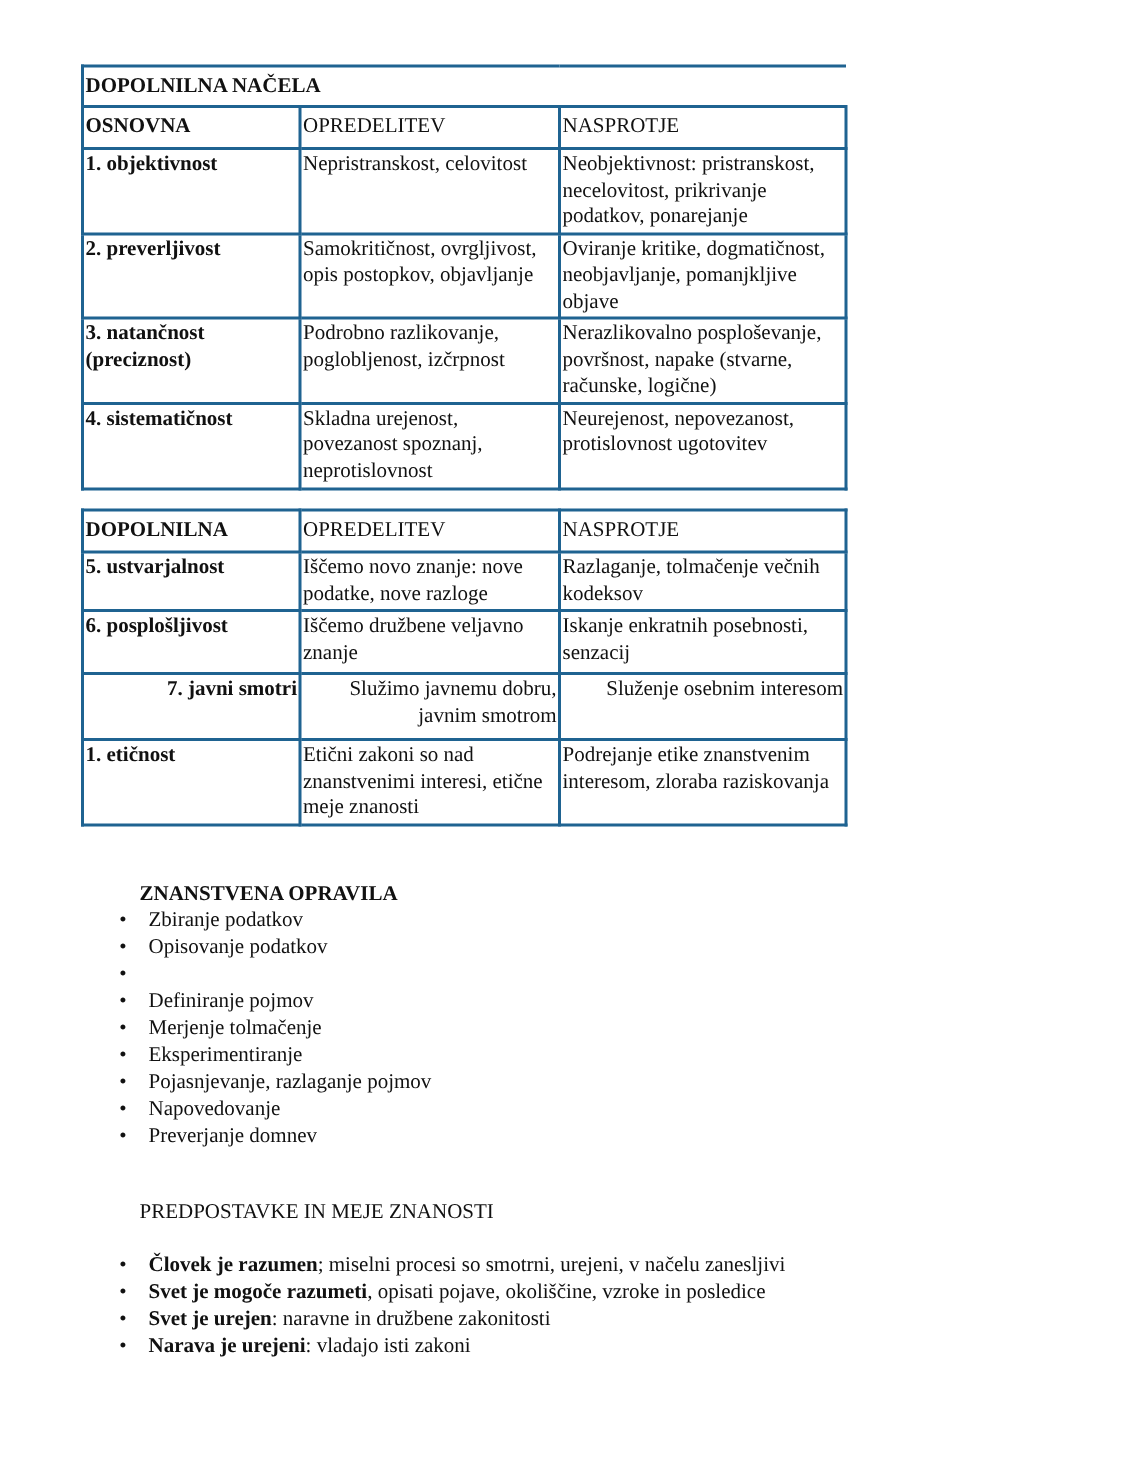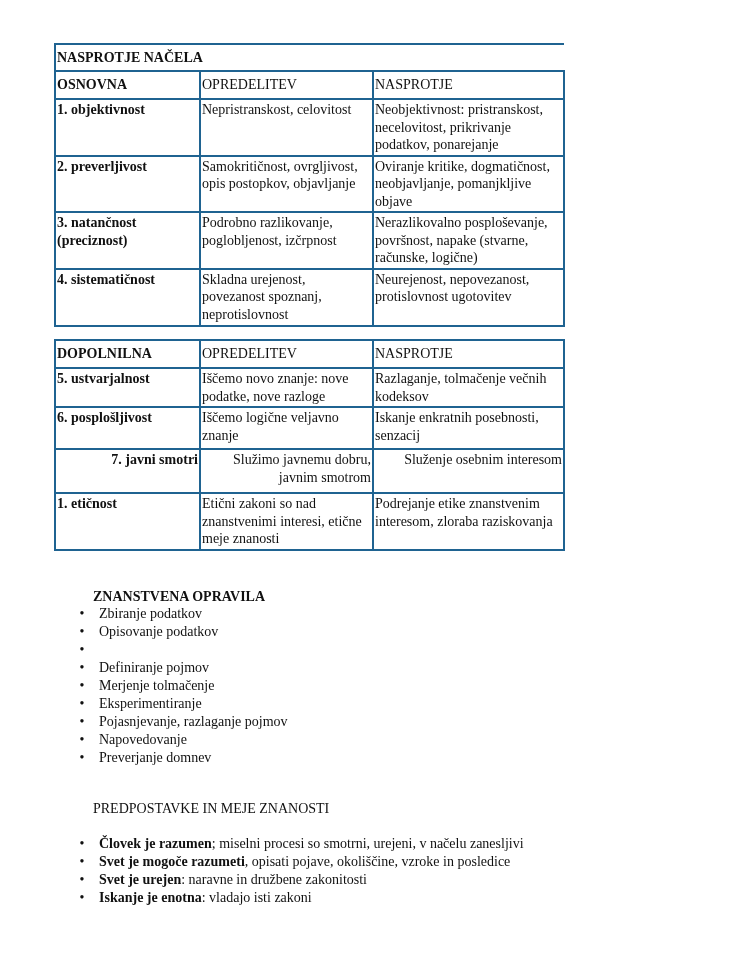--- a/index.html
+++ b/index.html
@@ -102,21 +102,21 @@
 <div class="page">
 
   <table class="principles" id="table1">
     <colgroup>
         <col class="c1">
         <col class="c2">
         <col class="c3">
       </colgroup>
     <tbody>
         <tr>
-      <td colspan="3" class="title-cell">NASPROTJE NAČELA</td>
+      <td colspan="3" class="title-cell">DOPOLNILNA NAČELA</td>
     </tr>
     <tr>
       <td class="hdr b">OSNOVNA</td>
       <td class="hdr">OPREDELITEV</td>
       <td class="hdr">NASPROTJE</td>
     </tr>
     <tr class="r1">
       <td class="b">1. objektivnost</td>
       <td>Nepristranskost, celovitost</td>
       <td>Neobjektivnost: pristranskost, necelovitost, prikrivanje podatkov, ponarejanje</td>
@@ -151,21 +151,21 @@
       <td class="hdr">OPREDELITEV</td>
       <td class="hdr">NASPROTJE</td>
     </tr>
     <tr class="r5">
       <td class="b">5. ustvarjalnost</td>
       <td>Iščemo novo znanje: nove podatke, nove razloge</td>
       <td>Razlaganje, tolmačenje večnih kodeksov</td>
     </tr>
     <tr class="r6">
       <td class="b">6. posplošljivost</td>
-      <td>Iščemo logične veljavno znanje</td>
+      <td>Iščemo družbene veljavno znanje</td>
       <td>Iskanje enkratnih posebnosti, senzacij</td>
     </tr>
     <tr class="r7">
       <td class="b">7. javni smotri</td>
       <td>Služimo javnemu dobru, javnim smotrom</td>
       <td>Služenje osebnim interesom</td>
     </tr>
     <tr class="r8">
       <td class="b">1. etičnost</td>
       <td>Etični zakoni so nad znanstvenimi interesi, etične meje znanosti</td>
@@ -185,16 +185,16 @@
     <li><span class="bullet">•</span><span>Pojasnjevanje, razlaganje pojmov</span></li>
     <li><span class="bullet">•</span><span>Napovedovanje</span></li>
     <li><span class="bullet">•</span><span>Preverjanje domnev</span></li>
   </ul>
 
   <div class="section-title" id="assump-title">PREDPOSTAVKE IN MEJE ZNANOSTI</div>
   <ul class="bullets" id="assump-list">
     <li><span class="bullet">•</span><b>Človek je razumen</b><span>; miselni procesi so smotrni, urejeni, v načelu zanesljivi</span></li>
     <li><span class="bullet">•</span><b>Svet je mogoče razumeti</b><span>, opisati pojave, okoliščine, vzroke in posledice</span></li>
     <li><span class="bullet">•</span><b>Svet je urejen</b><span>: naravne in družbene zakonitosti</span></li>
-    <li><span class="bullet">•</span><b>Iskanje je enotna</b><span>: vladajo isti zakoni</span></li>
+    <li><span class="bullet">•</span><b>Narava je urejeni</b><span>: vladajo isti zakoni</span></li>
   </ul>
 
 </div>
 
 </body></html>

